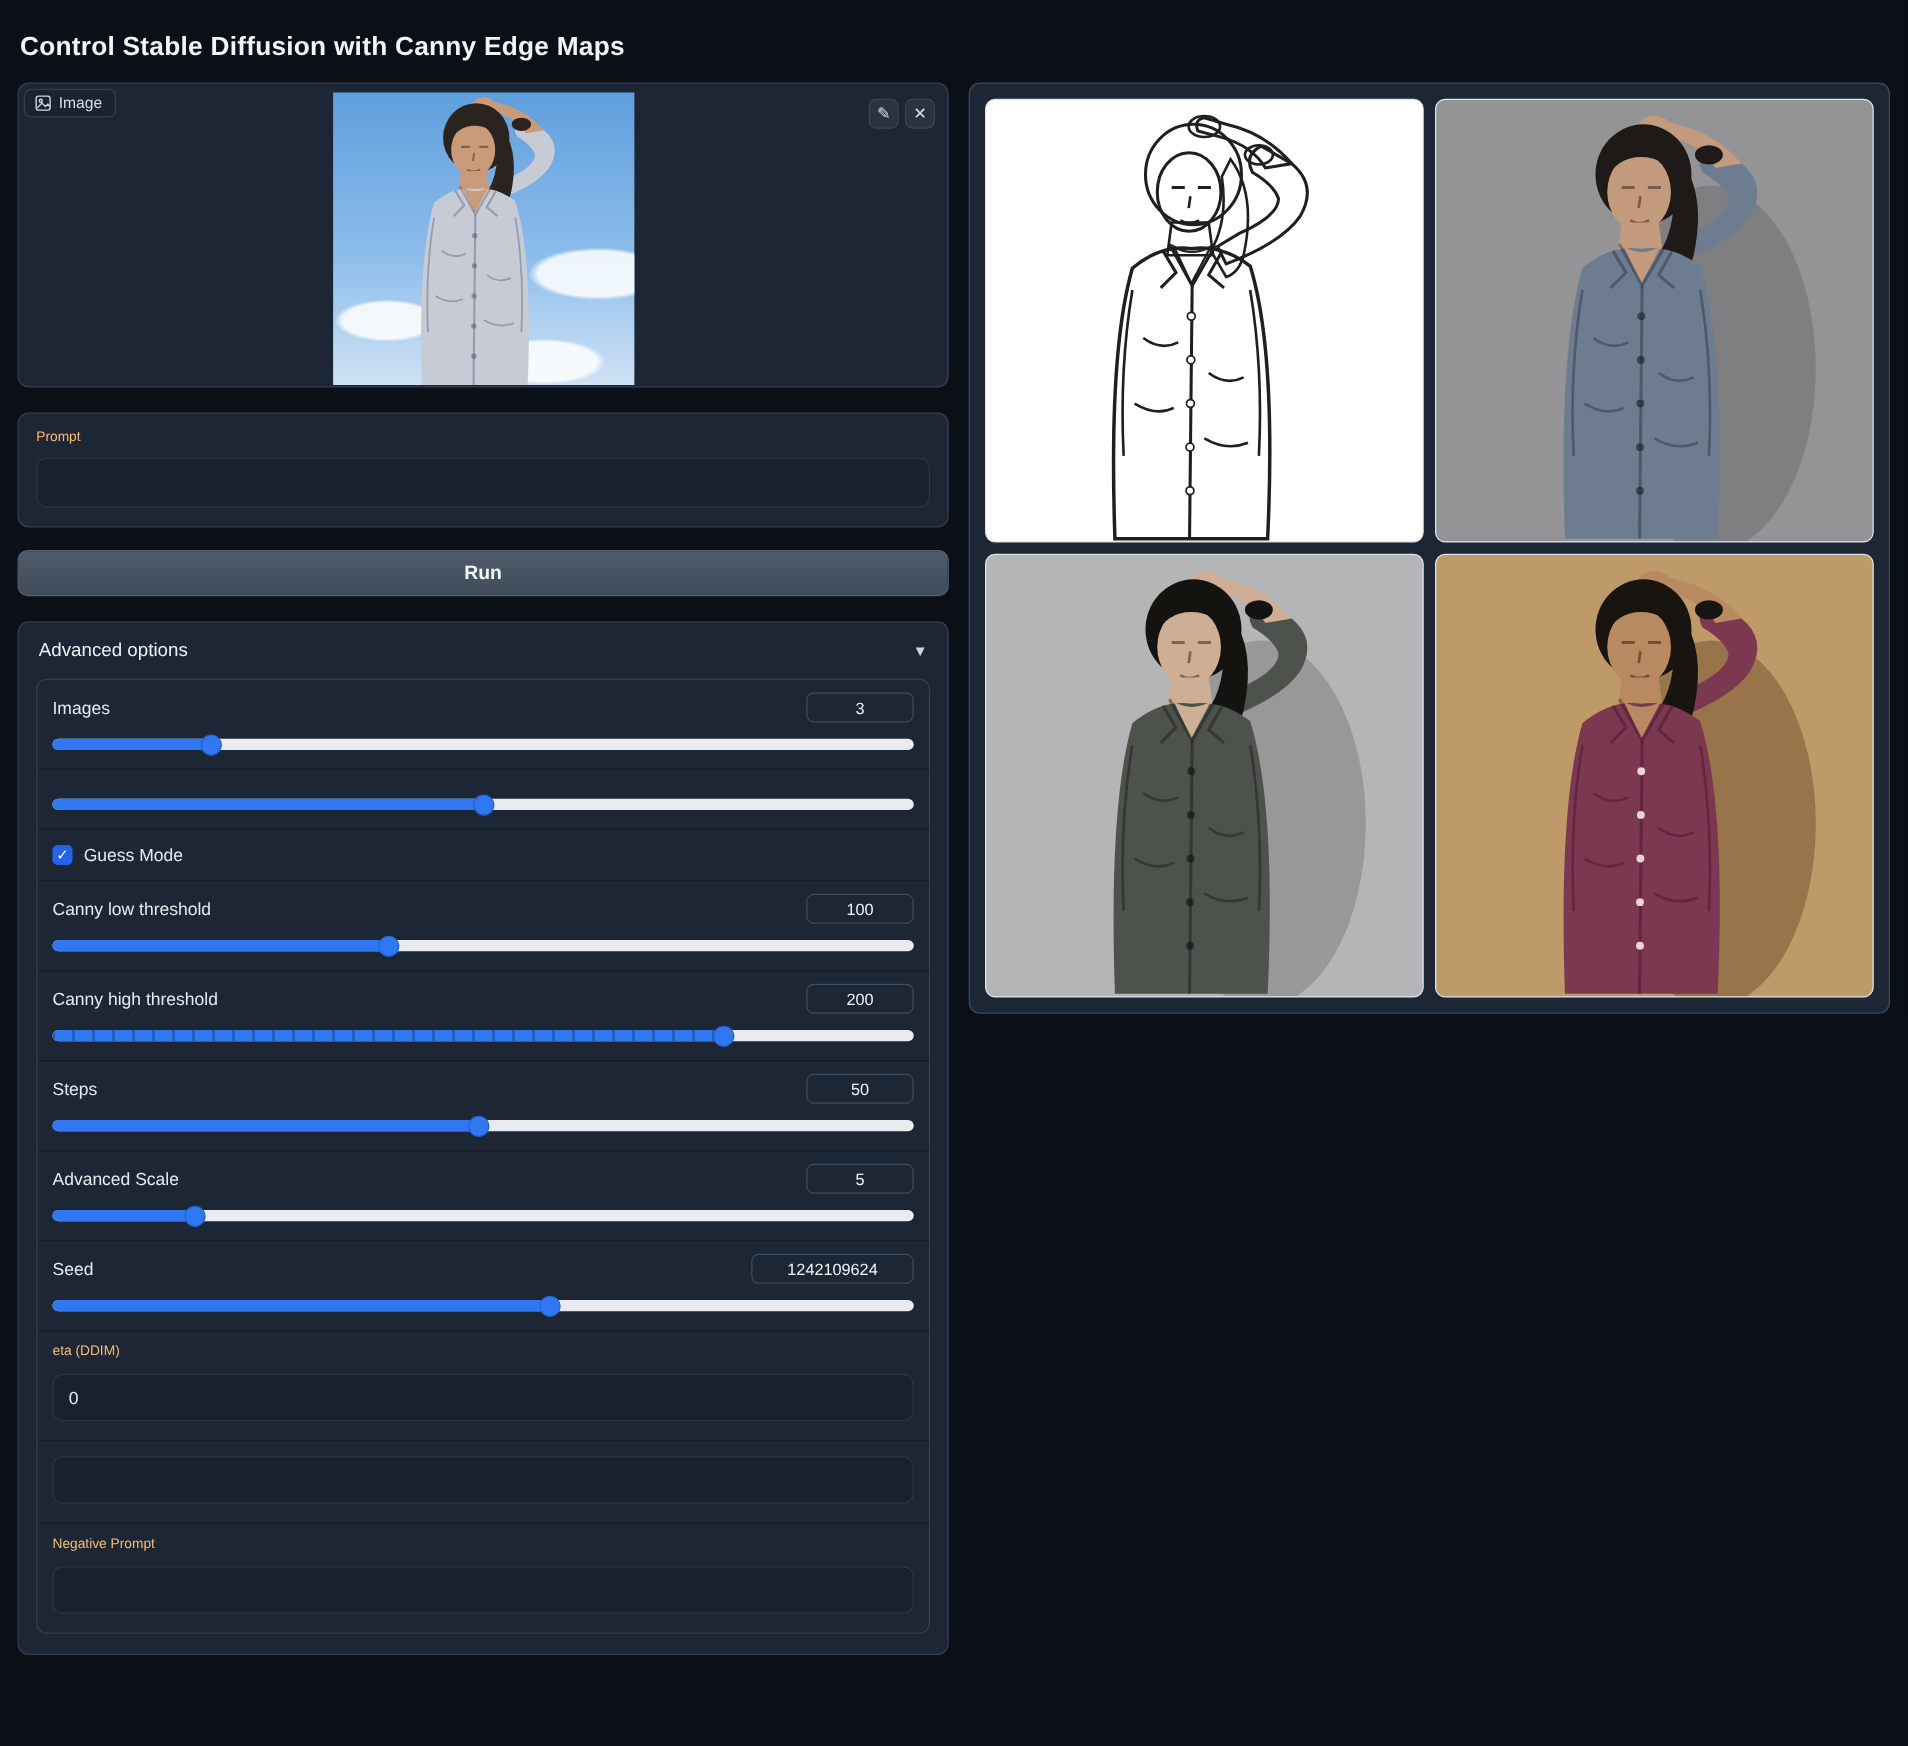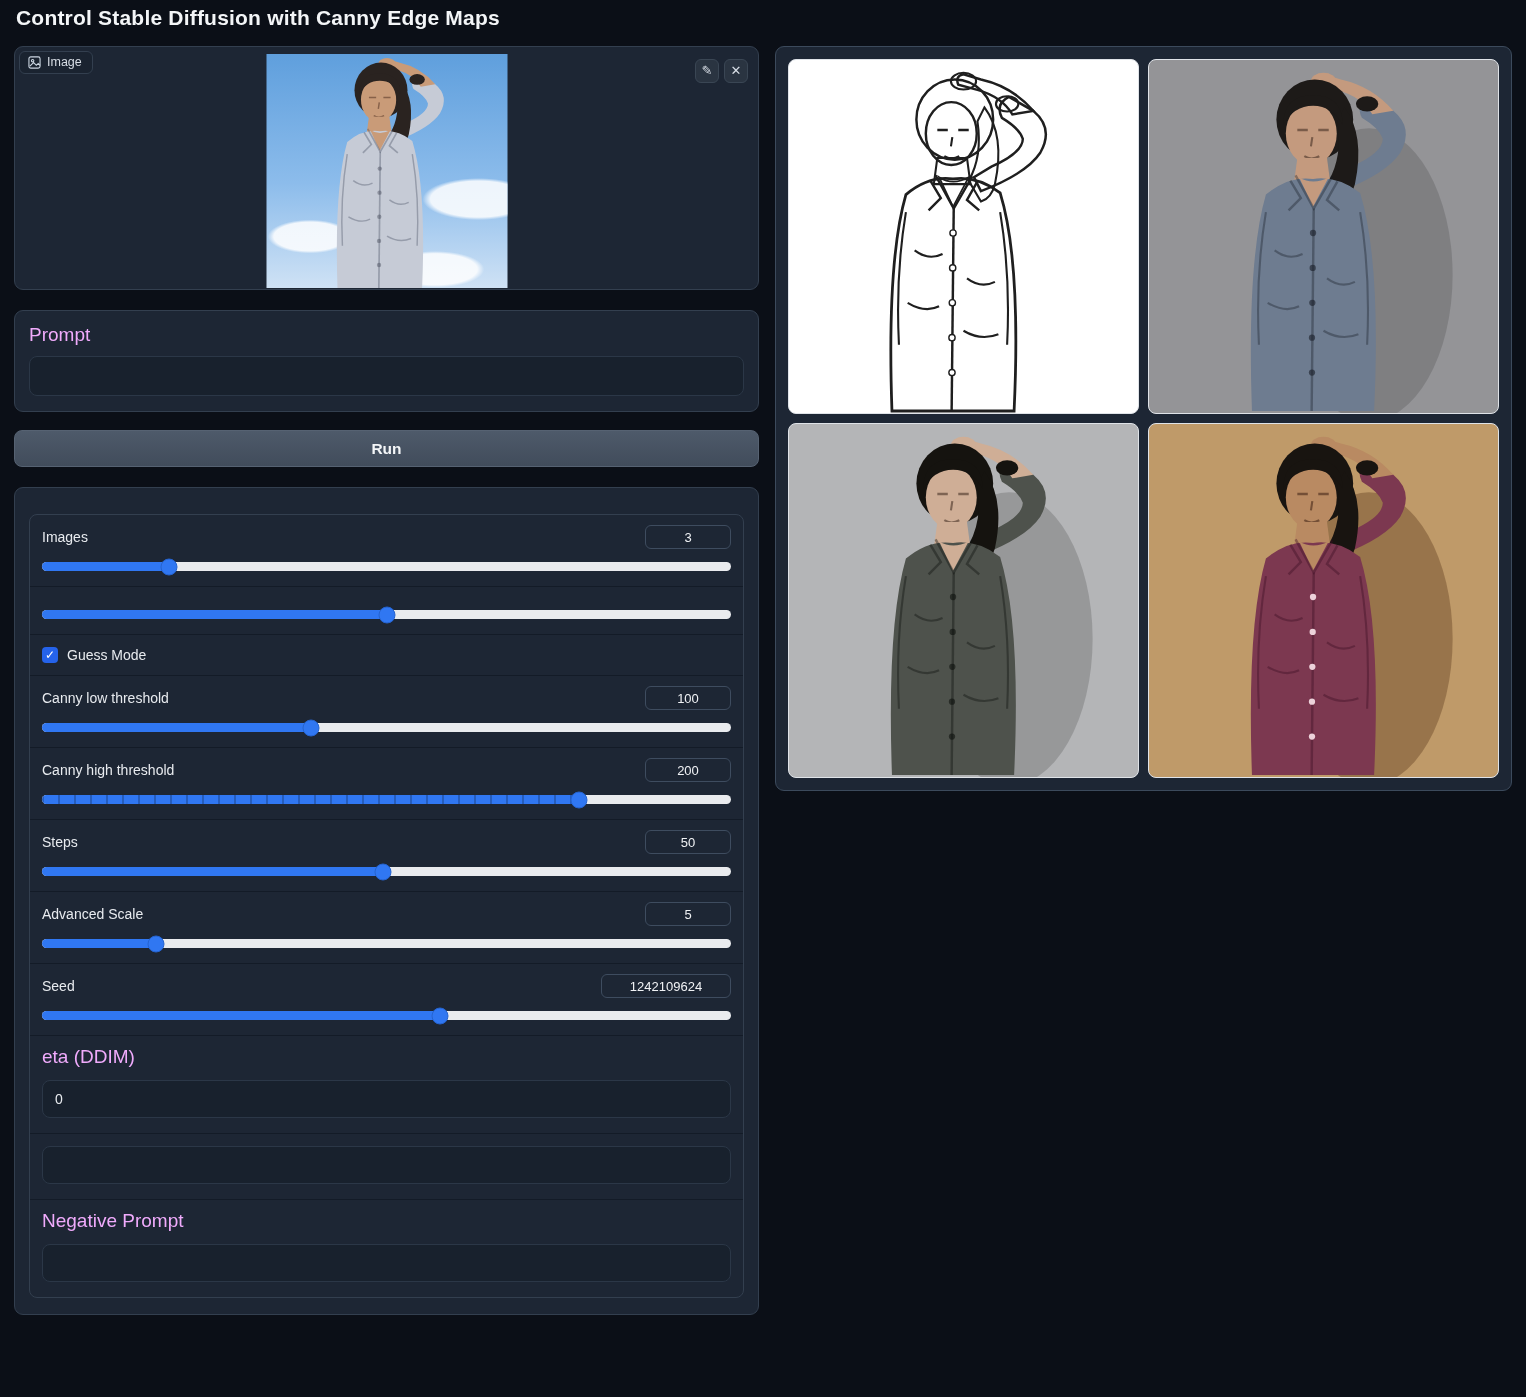--- a/index.html
+++ b/index.html
@@ -5,21 +5,21 @@
   * { margin:0; padding:0; box-sizing:border-box; }
   html,body { width:1526px; height:1397px; }
   body {
     background:#0b0f17;
     font-family:"Liberation Sans", sans-serif;
     color:#e8ebef;
     overflow:hidden;
     position:relative;
   }
   .app { padding:6px 14px 0 14px; }
-  .page-title { font-size:21px; font-weight:bold; color:#f3f5f7; margin:0 0 16px 2px; letter-spacing:.2px; }
+  .page-title { font-size:21px; font-weight:bold; color:#f3f5f7; margin:20px 0 16px 2px; letter-spacing:.2px; }
   .columns { display:flex; gap:16px; align-items:flex-start; }
   .left-col { width:745px; flex:none; }
   .right-col { flex:1; }
 
   .block {
     background:#1d2634;
     border:1px solid #333f4f;
     border-radius:9px;
     padding-left:24px;
   }
@@ -47,21 +47,21 @@
     background:
       radial-gradient(60px 24px at 18% 78%, var(--cloud) 0 60%, transparent 70%),
       radial-gradient(80px 30px at 88% 62%, var(--cloud) 0 60%, transparent 70%),
       radial-gradient(70px 26px at 70% 92%, var(--cloud) 0 60%, transparent 70%),
       linear-gradient(180deg, var(--sky-top) 0%, var(--sky-mid) 55%, var(--sky-bottom) 100%);
   }
   .input-photo svg, .gcell svg { width:100%; height:100%; display:block; }
 
   
   .prompt-block { margin-top:20px; padding:13px 14px 15px; }
-  .field-label { font-size:19px; color:#f0abfc; margin-bottom:10px; }
+  .field-label { font-size:11px; color:#fdba74; margin-bottom:10px; }
   .textinput {
     width:100%; height:40px; border-radius:8px;
     background:#18212d; border:1px solid #2b3747;
     color:#e8ebef; font-size:14px; padding:0 12px;
     font-family:"Liberation Sans", sans-serif;
     outline:none;
   }
 
   
   .run-btn {
@@ -199,20 +199,24 @@
       </div>
 
       <div class="block prompt-block">
         <div class="field-label">Prompt</div>
         <input class="textinput" value="" style="">
       </div>
 
       <button class="run-btn">Run</button>
 
       <div class="block advanced-block">
+        <div class="acc-header">
+          <span class="acc-title">Advanced options</span>
+          <span class="acc-arrow">▼</span>
+        </div>
 
         <div class="group">
 
           <div class="row">
             <div class="row-head">
               <span class="slider-label">Images</span>
               <input class="value-box" value="3" style="">
             </div>
             <div class="track">
               <div class="fill" style="width: 18.5%;"></div>

